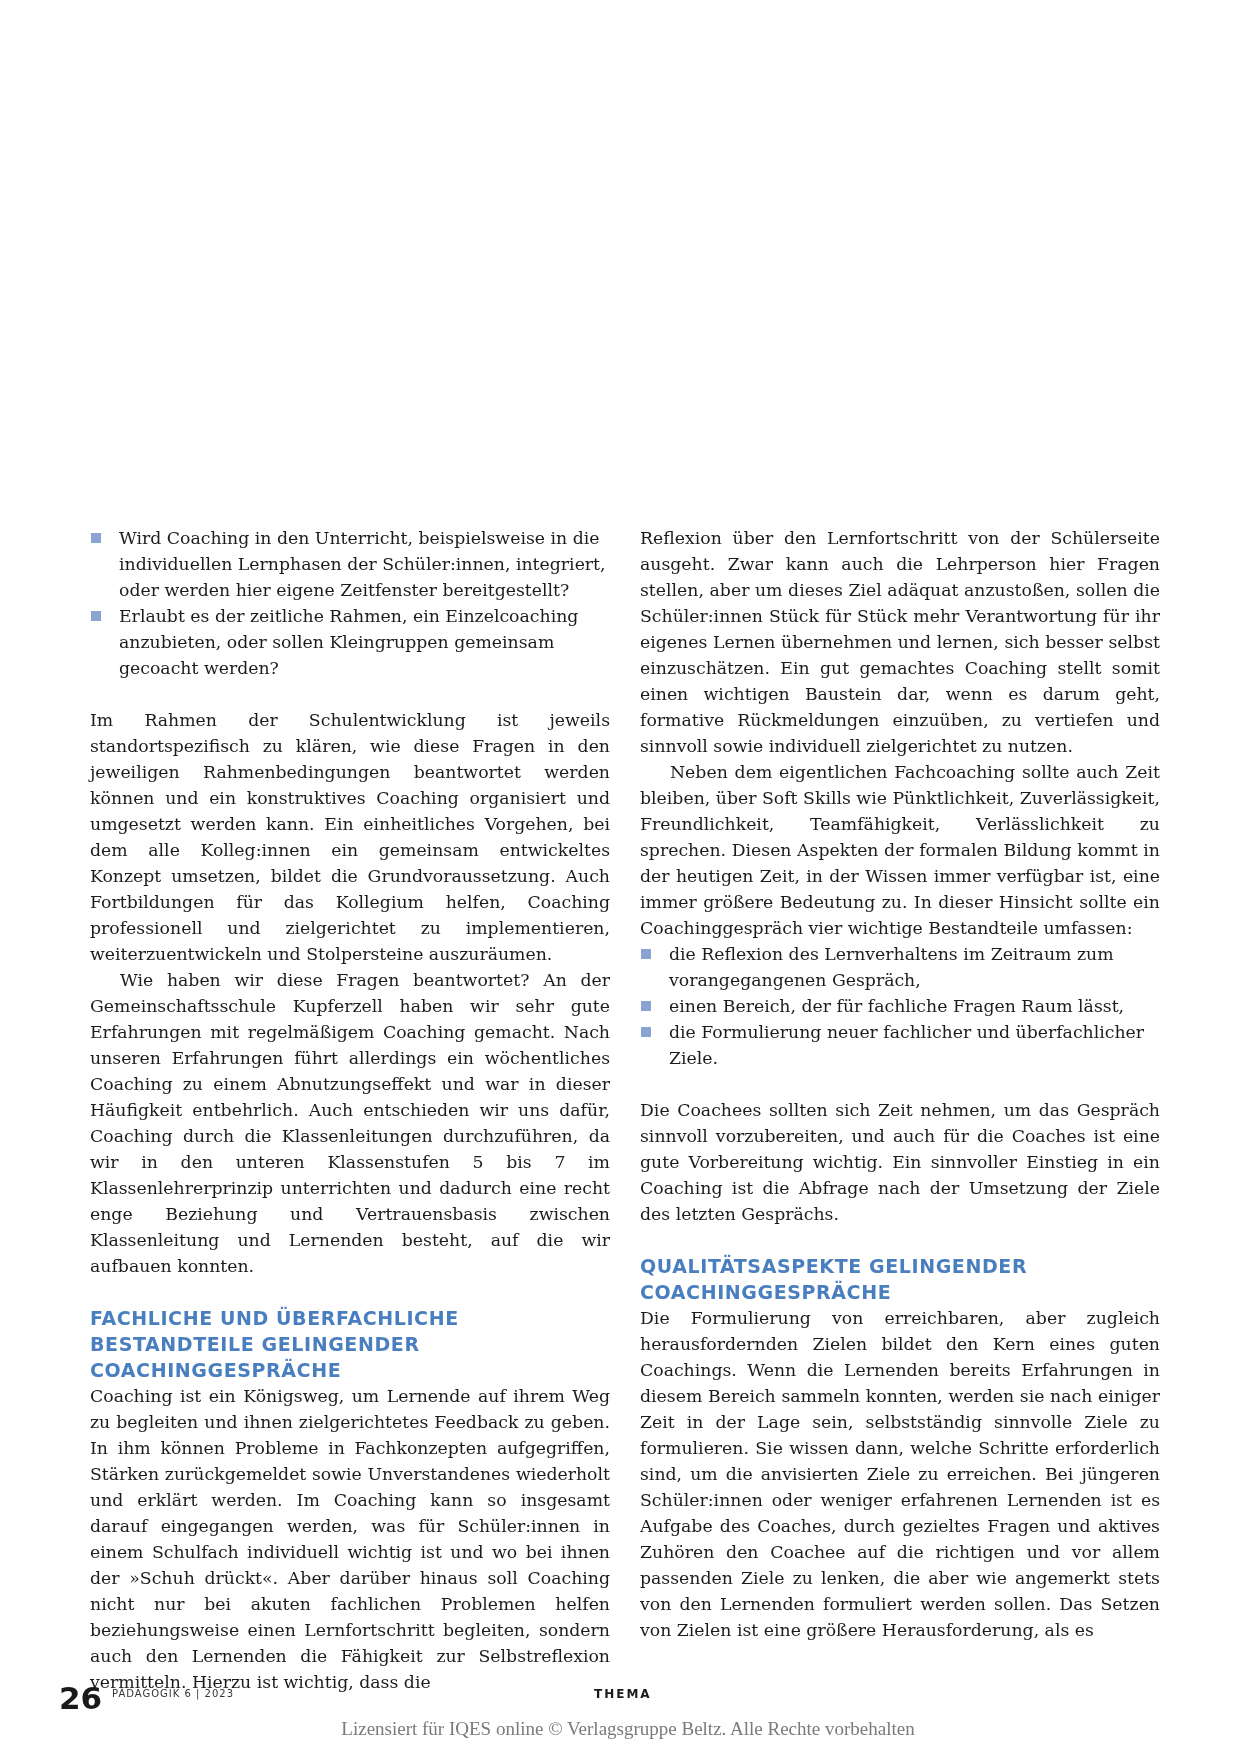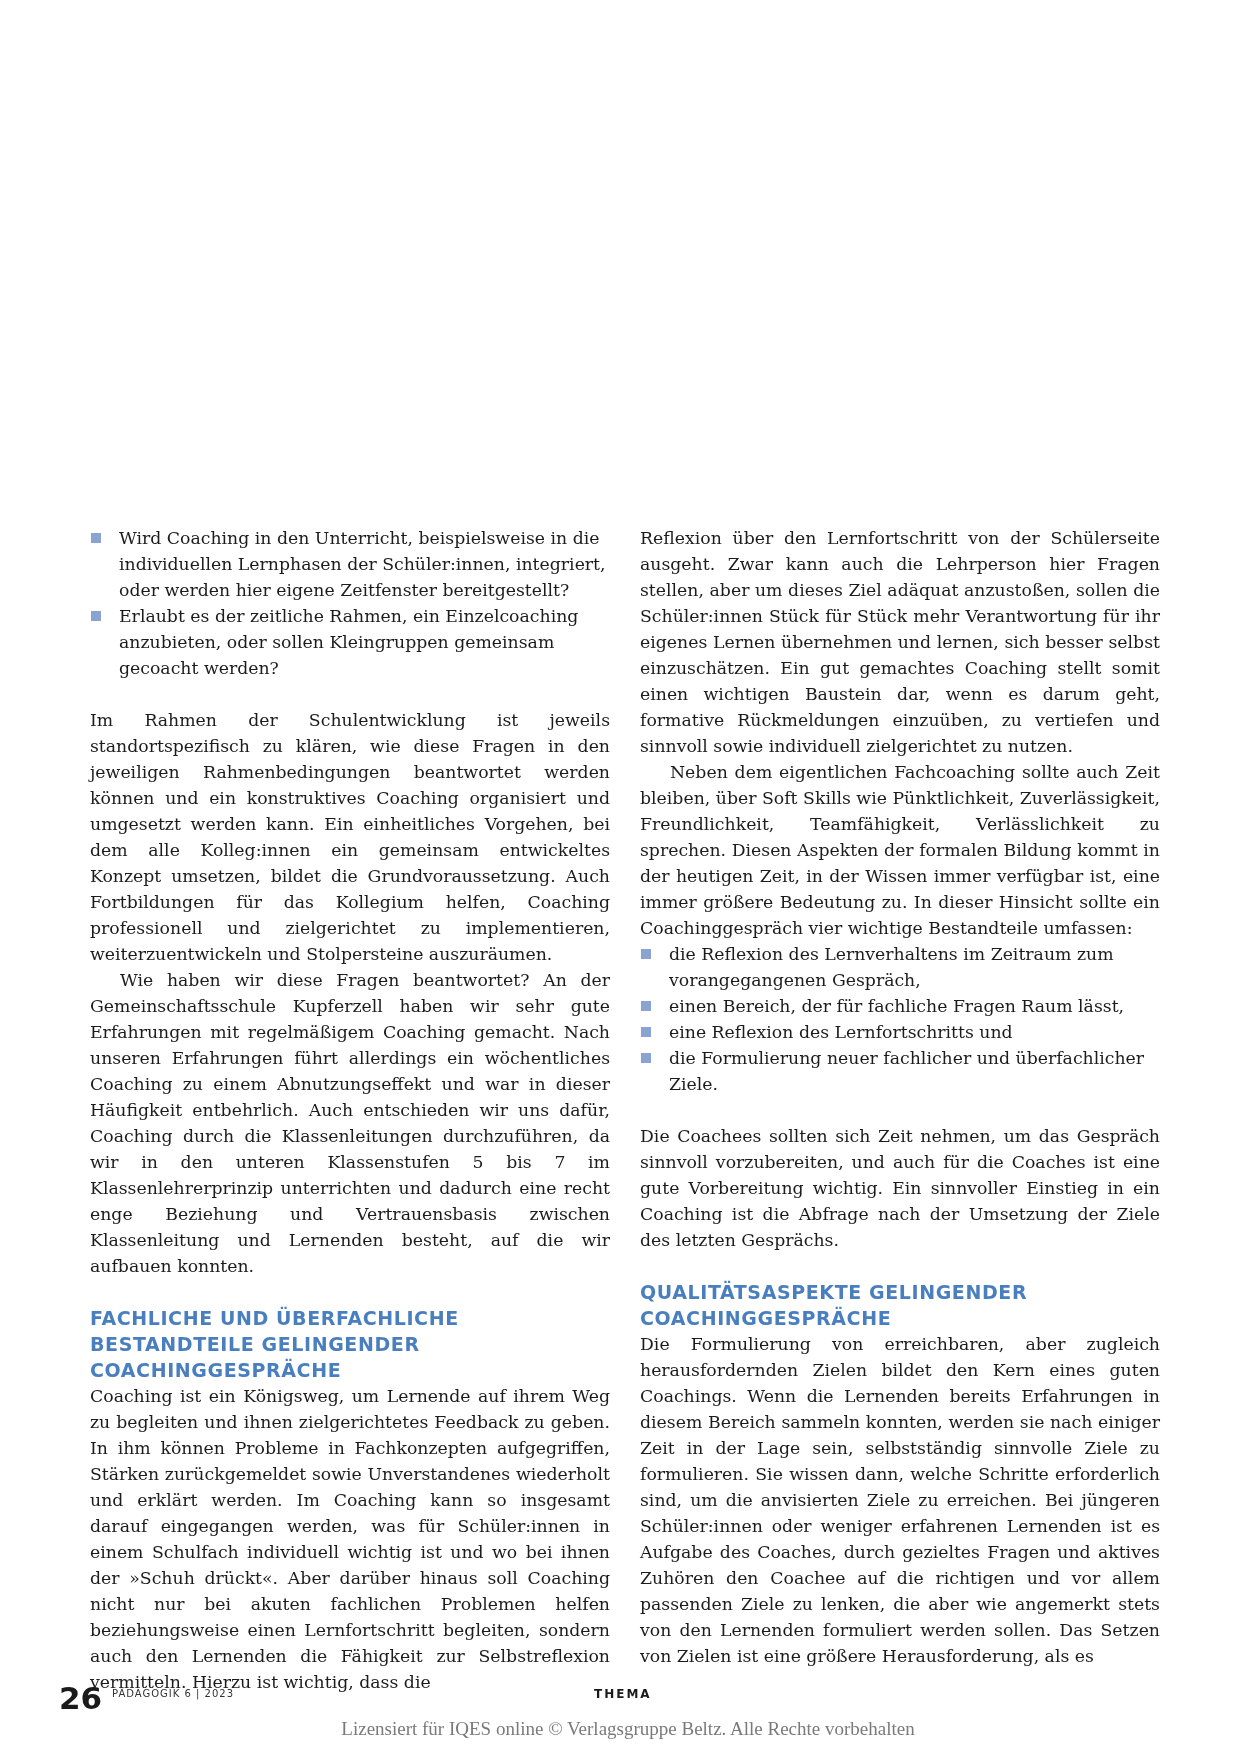--- a/index.html
+++ b/index.html
@@ -53,21 +53,20 @@
   <h2>Fachliche und überfachliche Bestandteile gelingender Coachinggespräche</h2>
   <p>Coaching ist ein Königsweg, um Lernende auf ihrem Weg zu begleiten und ihnen zielgerichtetes Feedback zu geben. In ihm können Probleme in Fachkonzepten aufgegriffen, Stärken zurückgemeldet sowie Unverstandenes wiederholt und erklärt werden. Im Coaching kann so insgesamt darauf eingegangen werden, was für Schüler:innen in einem Schulfach individuell wichtig ist und wo bei ihnen der »Schuh drückt«. Aber darüber hinaus soll Coaching nicht nur bei akuten fachlichen Problemen helfen beziehungsweise einen Lernfortschritt begleiten, sondern auch den Lernenden die Fähigkeit zur Selbstreflexion vermitteln. Hierzu ist wichtig, dass die</p>
 </div>
 
 <div class="col col-right">
   <p>Reflexion über den Lernfortschritt von der Schülerseite ausgeht. Zwar kann auch die Lehrperson hier Fragen stellen, aber um dieses Ziel adäquat anzustoßen, sollen die Schüler:innen Stück für Stück mehr Verantwortung für ihr eigenes Lernen übernehmen und lernen, sich besser selbst einzuschätzen. Ein gut gemachtes Coaching stellt somit einen wichtigen Baustein dar, wenn es darum geht, formative Rückmeldungen einzuüben, zu vertiefen und sinnvoll sowie individuell zielgerichtet zu nutzen.</p>
   <p class="indent">Neben dem eigentlichen Fachcoaching sollte auch Zeit bleiben, über Soft Skills wie Pünktlichkeit, Zuverlässigkeit, Freundlichkeit, Teamfähigkeit, Verlässlichkeit zu sprechen. Diesen Aspekten der formalen Bildung kommt in der heutigen Zeit, in der Wissen immer verfügbar ist, eine immer größere Bedeutung zu. In dieser Hinsicht sollte ein Coachinggespräch vier wichtige Bestandteile umfassen:</p>
   <ul class="blist">
     <li><span class="bullet"></span><span>die Reflexion des Lernverhaltens im Zeitraum zum vorangegangenen Gespräch,</span></li>
     <li><span class="bullet"></span><span>einen Bereich, der für fachliche Fragen Raum lässt,</span></li>
-    <li><span class="bullet"></span><span>eine Reflexion des Lernfortschritts und</span></li>
     <li><span class="bullet"></span><span>die Formulierung neuer fachlicher und überfachlicher Ziele.</span></li>
   </ul>
   <div class="gap"></div>
   <p>Die Coachees sollten sich Zeit nehmen, um das Gespräch sinnvoll vorzubereiten, und auch für die Coaches ist eine gute Vorbereitung wichtig. Ein sinnvoller Einstieg in ein Coaching ist die Abfrage nach der Umsetzung der Ziele des letzten Gesprächs.</p>
   <div class="gap"></div>
   <h2>Qualitätsaspekte gelingender Coachinggespräche</h2>
   <p>Die Formulierung von erreichbaren, aber zugleich herausfordernden Zielen bildet den Kern eines guten Coachings. Wenn die Lernenden bereits Erfahrungen in diesem Bereich sammeln konnten, werden sie nach einiger Zeit in der Lage sein, selbstständig sinnvolle Ziele zu formulieren. Sie wissen dann, welche Schritte erforderlich sind, um die anvisierten Ziele zu erreichen. Bei jüngeren Schüler:innen oder weniger erfahrenen Lernenden ist es Aufgabe des Coaches, durch gezieltes Fragen und aktives Zuhören den Coachee auf die richtigen und vor allem passenden Ziele zu lenken, die aber wie angemerkt stets von den Lernenden formuliert werden sollen. Das Setzen von Zielen ist eine größere Herausforderung, als es</p>
 </div>
 
 <div class="footer">

